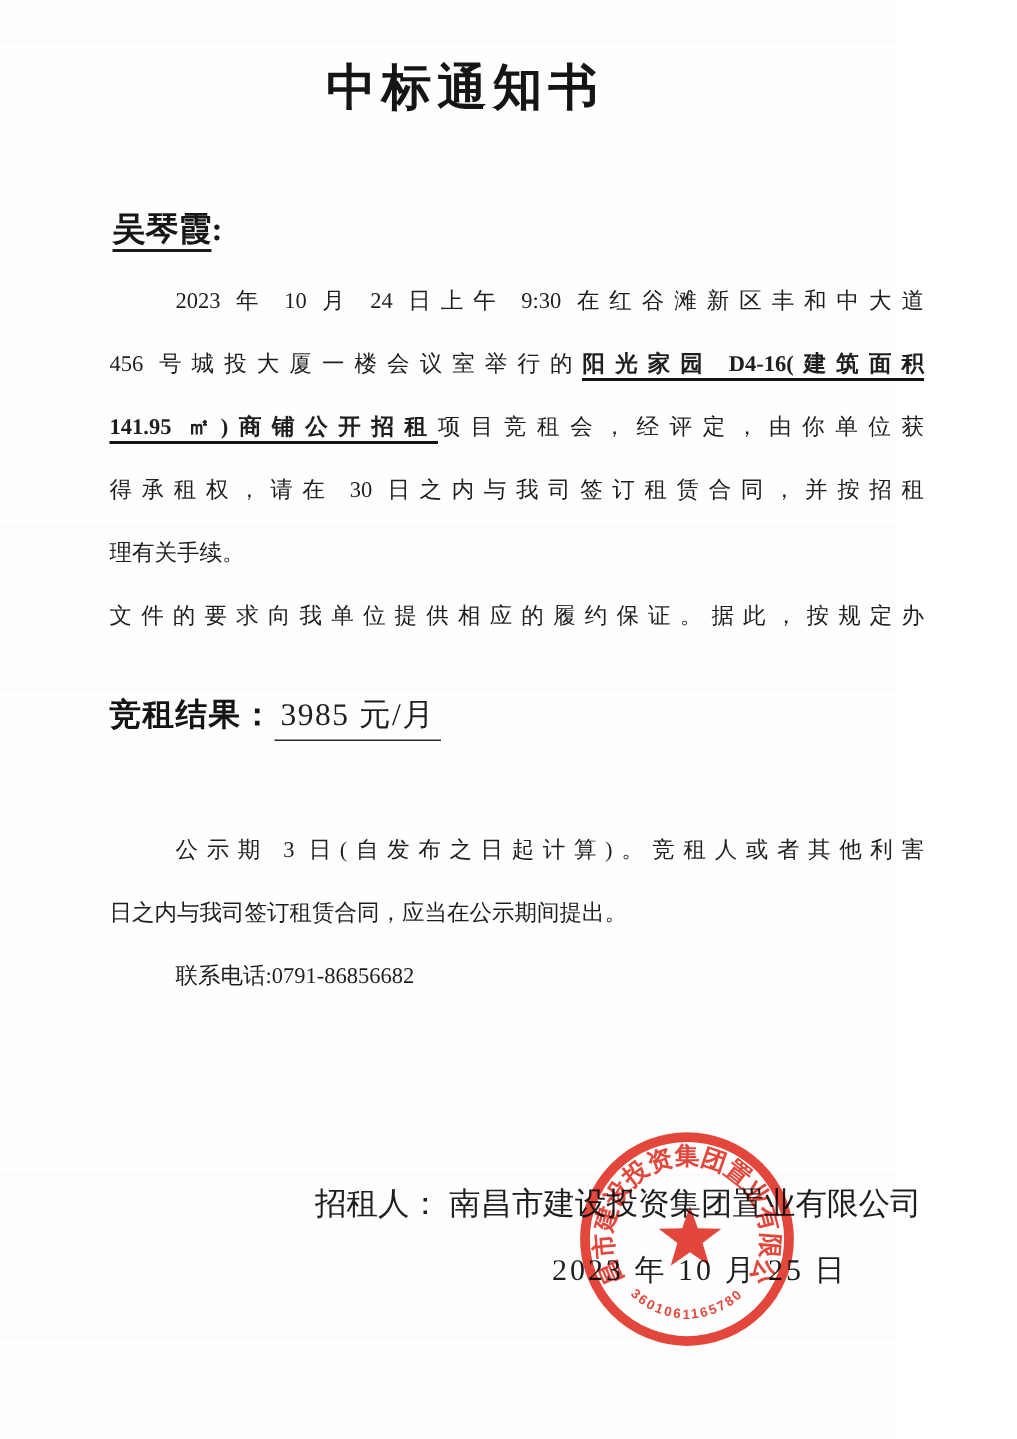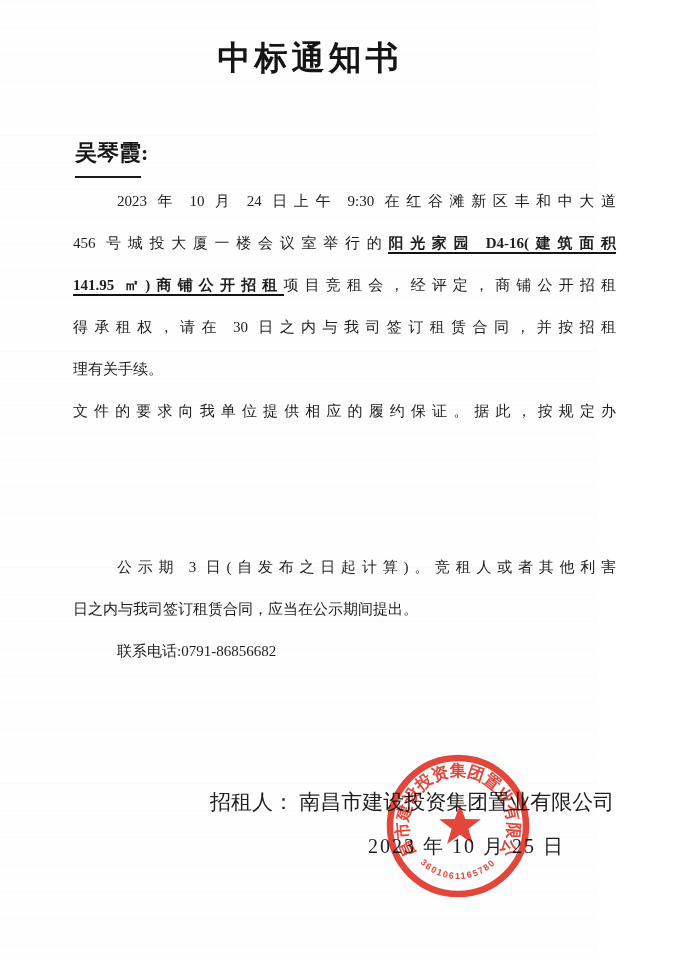--- a/index.html
+++ b/index.html
@@ -25,21 +25,21 @@
     text-align: center;
     text-indent: 22px;
     font-size: 33px; font-weight: bold;
     letter-spacing: 4px;
     color: #151515;
   }
   .salutation {
     position: absolute; top: 138px; left: 75px;
     font-size: 22px; font-weight: bold; color: #161616;
   }
-  .salutation .name-u { border-bottom: 2px solid #1a1a1a; padding-bottom: 11px; }
+  .salutation .name-u { border-bottom: 2px solid #1a1a1a; padding-bottom: 1px; }
   .para {
     position: absolute; left: 73px; width: 543px;
     font-size: 15px; color: #1e1e1e;
   }
   .para1 { top: 180px; }
   .para2 { top: 546px; font-family: Liberation Serif, serif; }
   .bline {
     height: 42px; line-height: 42px;
     text-align: left;
     white-space: nowrap;
@@ -95,26 +95,29 @@
 
   <h1 class="title">中标通知书</h1>
 
   <div class="salutation">
     <span class="name-u">吴琴霞</span><span>:</span>
   </div>
 
   <div class="para para1">
     <div class="bline j ind">2023 年 10 月 24 日上午 9:30 在红谷滩新区丰和中大道</div>
     <div class="bline j"><span>456 号城投大厦一楼会议室举行的</span><span class="em">阳光家园 D4-16(建筑面积</span></div>
-    <div class="bline j"><span class="em">141.95 ㎡)商铺公开招租</span><span>项目竞租会，经评定，商铺公开招租</span></div>
+    <div class="bline j"><span class="em">141.95 ㎡)商铺公开招租</span><span>项目竞租会，经评定，由你单位获</span></div>
     <div class="bline j">得承租权，请在 30 日之内与我司签订租赁合同，并按招租</div>
     <div class="bline">理有关手续。</div>
     <div class="bline j">文件的要求向我单位提供相应的履约保证。据此，按规定办</div>
   </div>
 
+  <div class="result">
+    <span class="rlabel">竞租结果：</span><span class="rvalue">3985 元/月</span>
+  </div>
 
   <div class="para para2">
     <div class="bline j ind">公示期 3 日(自发布之日起计算)。竞租人或者其他利害</div>
     <div class="bline">日之内与我司签订租赁合同，应当在公示期间提出。</div>
     <div class="bline ind">联系电话:0791-86856682</div>
   </div>
 
   <div class="sig-lessor">招租人： 南昌市建设投资集团置业有限公司</div>
   <div class="sig-date">2023 年 10 月 25 日</div>
 

